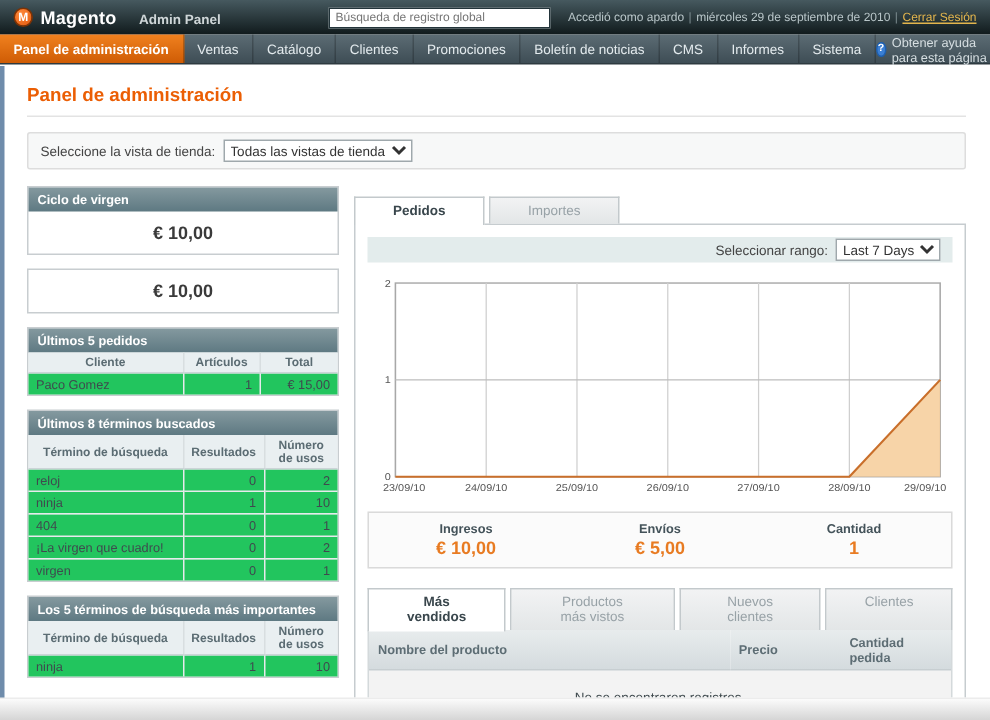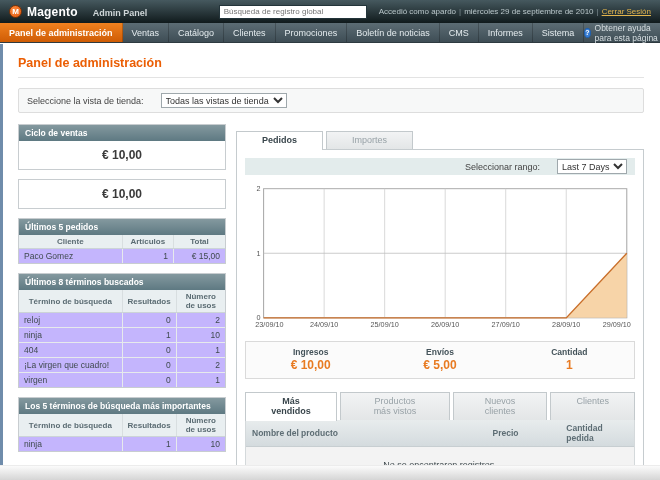--- a/index.html
+++ b/index.html
@@ -66,21 +66,20 @@
   .title-rule { border-bottom:1px solid #e3e3e3; margin-bottom:10px; }
 
   .store-bar {
     border:1px solid #dddddd; background:#f7f8f8; border-radius:2px;
     padding:4px 8px; font-size:9px; color:#444; margin-bottom:11px;
     display:flex; align-items:center; gap:5px;
   }
   select {
     font-size:9px; height:15px; border:1px solid #9fa8ac; background:#fff; color:#333;
     font-family:"Liberation Sans", sans-serif;
-    margin-left:12px;
   }
 
   .columns { display:flex; gap:10px; align-items:flex-start; }
   .col-left { width:208px; flex:none; }
   .col-right { flex:1; min-width:0; margin-top:7px; }
 
   
   .box { border:1px solid #c8cdd0; margin-bottom:9px; background:#fff; }
   .box-header {
     background:linear-gradient(#84999f,#5e7982); color:#fff;
@@ -88,21 +87,21 @@
   }
   .box-value { text-align:center; font-size:12px; font-weight:bold; color:#3a3a3a; padding:7px 0; }
 
   table.mini { width:100%; border-collapse:collapse; font-size:8.5px; color:#3f4a4e; }
   table.mini th {
     background:#e9eff1; color:#5b6c73; text-align:center; font-size:8px; font-weight:bold;
     padding:2px 5px; border-bottom:1px solid #ccd4d7; border-right:1px solid #d8dee0;
   }
   table.mini th:last-child { border-right:none; }
   table.mini td {
-    padding:2px 5px; border-bottom:1px solid #e6eaec; border-right:1px solid #e6eaec; background:#c4b5fd;margin-top:24px;
+    padding:2px 5px; border-bottom:1px solid #e6eaec; border-right:1px solid #e6eaec; background:#22c55e;margin-top:24px;
   }
   table.mini td:last-child { border-right:none; }
   table.mini td:nth-child(n+2) { text-align:right; }
   table.mini tr:last-child td { border-bottom:none; }
   .t-orders th:nth-child(1){ width:50%; } .t-orders th:nth-child(2){ width:25%; } .t-orders th:nth-child(3){ width:25%; }
   .t-search th:nth-child(1){ width:52%; } .t-search th:nth-child(2){ width:24%; } .t-search th:nth-child(3){ width:24%; }
 
   
   .tabs-row { display:flex; gap:3px; position:relative; z-index:2; }
   .tab {
@@ -179,21 +178,21 @@
     <select>
       <option>Todas las vistas de tienda</option>
     </select>
   </div>
 
   <div class="columns">
 
     <div class="col-left">
 
       <div class="box">
-        <div class="box-header">Ciclo de ventas</div>
+        <div class="box-header">Ciclo de virgen</div>
         <div class="box-value">€ 10,00</div>
       </div>
 
       <div class="box">
         <div class="box-value">€ 10,00</div>
       </div>
 
       <div class="box">
         <div class="box-header">Últimos 5 pedidos</div>
         <table class="mini t-orders">

